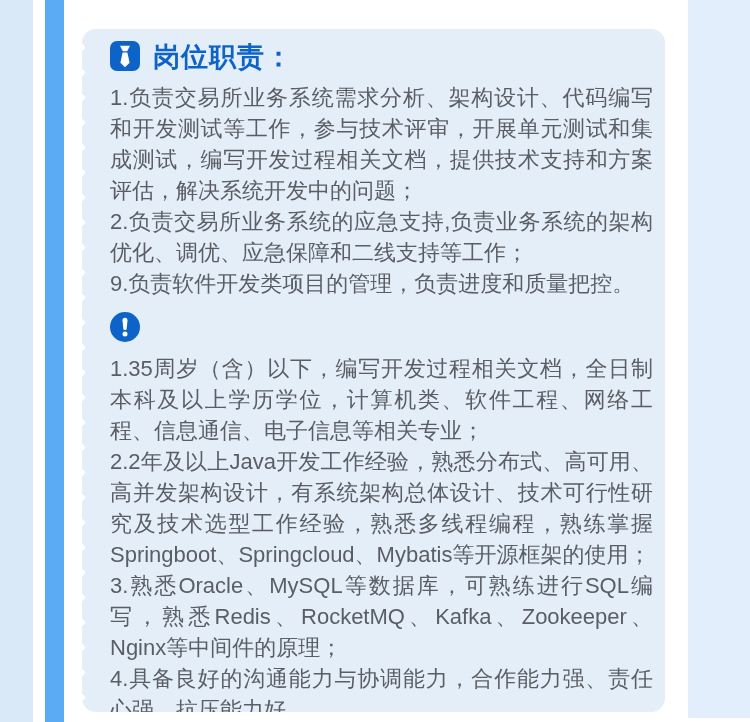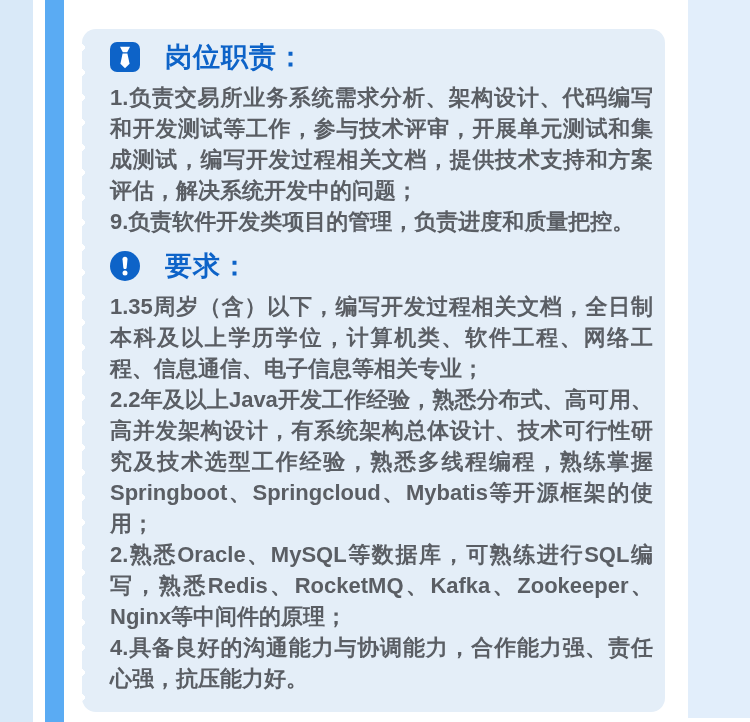--- a/index.html
+++ b/index.html
@@ -34,32 +34,32 @@
   }
   
   .notches{
     position:absolute;left:0;top:6px;bottom:6px;width:8px;
     background-image:radial-gradient(circle 3.2px at 0px 12.5px,var(--page-bg) 97%,rgba(255,255,255,0) 100%);
     background-size:8px 25px;
     background-repeat:repeat-y;
     pointer-events:none;
   }
 
-  .heading{display:flex;align-items:center;gap:25px;height:32px;margin:2px 0 9px 0;}
+  .heading{display:flex;align-items:flex-start;gap:13px;height:32px;margin:2px 0 9px 0;}
   .icon-box{
     width:30px;height:30px;border-radius:7px;background:var(--heading);
     display:flex;align-items:center;justify-content:center;flex:0 0 30px;
   }
   .icon-circle{width:30px;height:30px;flex:0 0 30px;display:flex;align-items:center;justify-content:center;}
   .heading h2{
     margin:0;font-size:27px;font-weight:700;color:var(--heading);letter-spacing:1px;line-height:32px;
   }
   .items p{
     margin:0;font-size:22px;line-height:31px;color:var(--body);
-    text-align:justify;text-justify:inter-ideograph;font-weight:bold;
+    text-align:justify;text-justify:inter-ideograph;
   }
   .section-requirements{margin-top:13px;}
 </style>
 </head>
 <body>
 
 <div class="page">
   <div class="left-panel"></div>
   <div class="stripe"></div>
   <div class="right-panel"></div>
@@ -72,36 +72,36 @@
         <span class="icon-box">
           <svg width="30" height="30" viewBox="0 0 30 30" aria-hidden="true">
             <polygon points="10,4.8 20,4.8 17.2,10.2 12.8,10.2" fill="#ffffff"></polygon>
             <polygon points="12.6,11.4 17.4,11.4 19.6,21.8 15,26.2 10.4,21.8" fill="#ffffff"></polygon>
           </svg>
         </span>
         <h2>岗位职责：</h2>
       </div>
       <div class="items">
           <p>1.负责交易所业务系统需求分析、架构设计、代码编写和开发测试等工作，参与技术评审，开展单元测试和集成测试，编写开发过程相关文档，提供技术支持和方案评估，解决系统开发中的问题；</p>
+          <p>2.负责交易所业务系统的应急支持,负责业务系统的架构优化、调优、应急保障和二线支持等工作；</p>
           <p>9.负责软件开发类项目的管理，负责进度和质量把控。</p>
         </div>
     </section>
 
     <section class="section-requirements">
       <div class="heading">
         <span class="icon-circle">
           <svg width="30" height="30" viewBox="0 0 30 30" aria-hidden="true">
             <circle cx="15" cy="15" r="15" fill="#0d63c8"></circle>
             <path d="M15 5.8 c1.6 0 2.6 1 2.5 2.4 l-0.8 8.2 c-0.1 1 -0.8 1.6 -1.7 1.6 s-1.6 -0.6 -1.7 -1.6 l-0.8 -8.2 C12.4 6.8 13.4 5.8 15 5.8 Z" fill="#ffffff"></path>
             <circle cx="15" cy="22" r="2.5" fill="#ffffff"></circle>
           </svg>
         </span>
-        <h2>要求：</h2>
       </div>
       <div class="items">
           <p>1.35周岁（含）以下，编写开发过程相关文档，全日制本科及以上学历学位，计算机类、软件工程、网络工程、信息通信、电子信息等相关专业；</p>
           <p>2.2年及以上Java开发工作经验，熟悉分布式、高可用、高并发架构设计，有系统架构总体设计、技术可行性研究及技术选型工作经验，熟悉多线程编程，熟练掌握Springboot、Springcloud、Mybatis等开源框架的使用；</p>
-          <p>2.熟悉Oracle、MySQL等数据库，可熟练进行SQL编写，熟悉Redis、RocketMQ、Kafka、Zookeeper、Nginx等中间件的原理；</p>
+          <p>3.熟悉Oracle、MySQL等数据库，可熟练进行SQL编写，熟悉Redis、RocketMQ、Kafka、Zookeeper、Nginx等中间件的原理；</p>
           <p>4.具备良好的沟通能力与协调能力，合作能力强、责任心强，抗压能力好。</p>
         </div>
     </section>
   </div>
 </div>
 
 </body></html>

